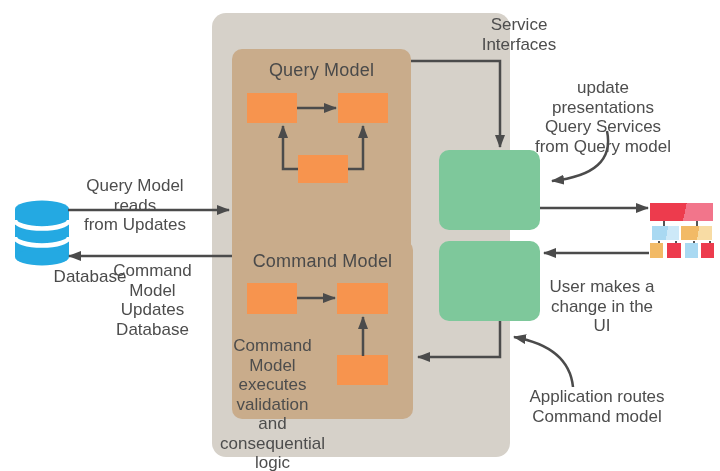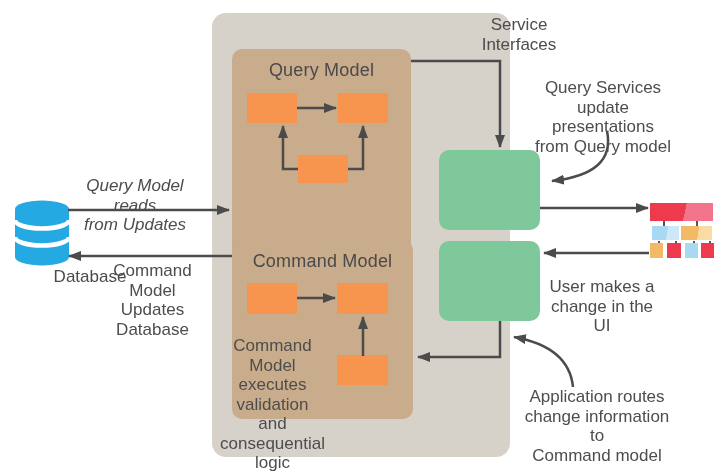--- a/index.html
+++ b/index.html
@@ -102,40 +102,39 @@
     <div class="stub" style="left:59px;top:45px;height:9px;"></div>
     <div class="ui-block" style="left:2px;top:30px;width:27px;height:14px;background:linear-gradient(100deg,var(--ui_blue,#A9D9F2) 55%,var(--ui_blue_light,#CDE9F8) 55%);"></div>
     <div class="ui-block" style="left:31px;top:30px;width:31px;height:14px;background:linear-gradient(100deg,var(--ui_gold,#F2BA66) 55%,var(--ui_gold_light,#F8DCA4) 55%);"></div>
     <div class="ui-block" style="left:0;top:47px;width:13px;height:15px;background:var(--ui_gold,#F2BA66);"></div>
     <div class="ui-block" style="left:17px;top:47px;width:14px;height:15px;background:var(--ui_red,#ED3B4D);"></div>
     <div class="ui-block" style="left:35px;top:47px;width:13px;height:15px;background:var(--ui_blue,#A9D9F2);"></div>
     <div class="ui-block" style="left:51px;top:47px;width:13px;height:15px;background:var(--ui_red,#ED3B4D);"></div>
   </div>
   <div class="abs big-label" style="left:654px;top:281px;width:50px;font-size:14px;">UI</div>
 
-  <div class="abs ann" style="left:70px;top:176px;width:130px;font-style:italic;">
+  <div class="abs ann" style="left:70px;top:176px;width:130px;">
     <div>Query Model reads</div>
     <div>from Updates</div>
   </div>
   <div class="abs ann" style="left:90px;top:261px;width:125px;">
     <div>Command Model</div>
     <div>Updates Database</div>
   </div>
   <div class="abs ann" style="left:533px;top:78px;width:140px;">
+    <div>update presentations</div>
     <div>Query Services</div>
-    <div>update presentations</div>
     <div>from Query model</div>
   </div>
   <div class="abs ann" style="left:544px;top:257px;width:116px;margin-top:20px;">
     <div>User makes a</div>
     <div>change in the UI</div>
   </div>
   <div class="abs ann" style="left:522px;top:387px;width:150px;">
     <div>Application routes</div>
-    <div>change information to</div>
     <div>Command model</div>
   </div>
 
   <svg id="arrows" class="abs" viewBox="0 0 720 471">
     <defs>
       <marker id="ah" markerUnits="userSpaceOnUse" markerWidth="14" markerHeight="12" refX="12" refY="5" orient="auto">
         <path d="M0,0 L13,5 L0,10 Z" fill="var(--line,#4B4B4B)"></path>
       </marker>
     </defs>
     <g stroke="var(--line,#4B4B4B)" stroke-width="2.5" fill="none">

